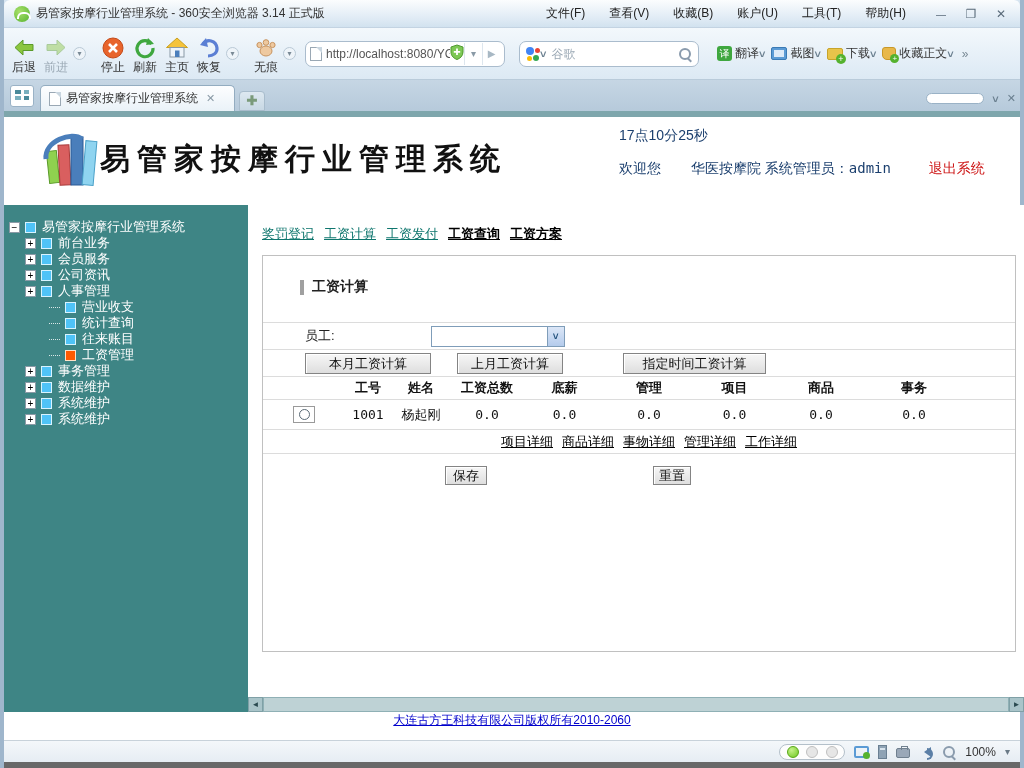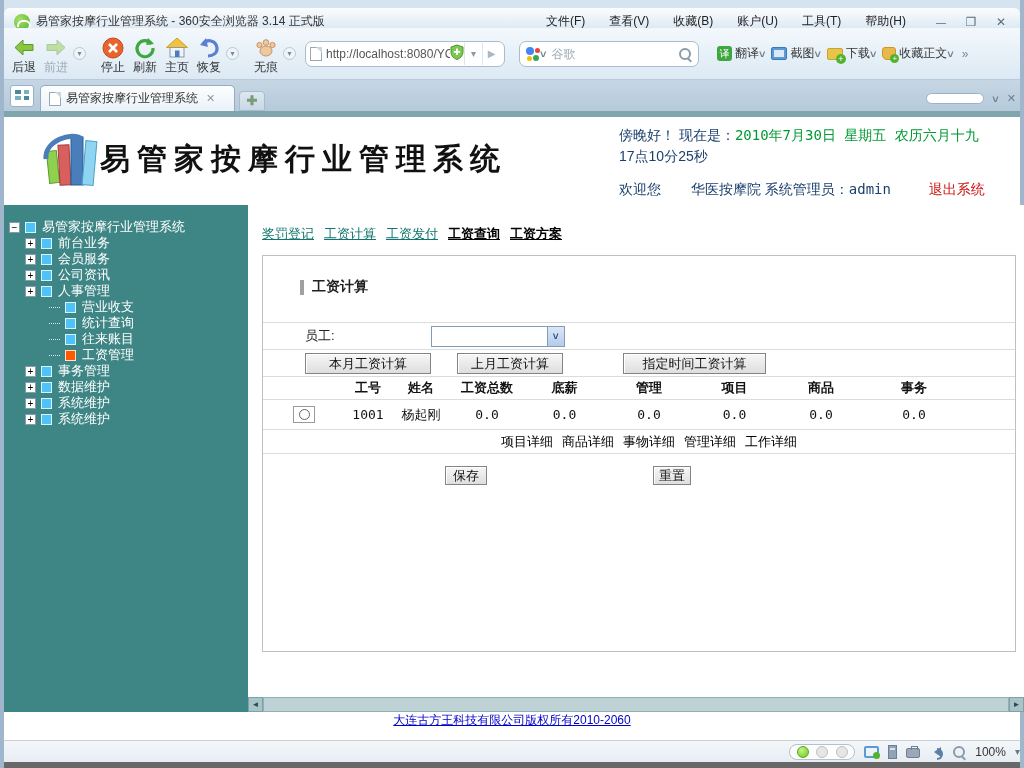--- a/index.html
+++ b/index.html
@@ -1,20 +1,20 @@
 <!DOCTYPE html>
 <html><head>
 <meta charset="utf-8">
 <style>
   * { margin:0; padding:0; box-sizing:border-box; }
   html,body { width:1024px; height:768px; overflow:hidden; font-family:"Liberation Sans", sans-serif; background:#6b6b6b; }
   .window { position:absolute; inset:0; background:#d6e4f0; border-left:4px solid #9fb6cc; border-right:4px solid #9fb6cc; }
 
   
-  .titlebar { position:absolute; left:0; right:0; top:8px; height:28px;
+  .titlebar { position:absolute; left:0; right:0; top:0; height:28px;
     background:linear-gradient(#fbfdfe,#e3edf6 60%,#d2e2ef); border-bottom:1px solid #c3d3e2;
     display:flex; align-items:center; padding:0 6px; border-radius:6px 6px 0 0; }
   .app-icon { width:16px; height:16px; border-radius:50%; background:radial-gradient(circle at 35% 35%, #a8e06a, #55b22e); position:relative; margin:0 6px 0 4px; flex:none;}
   .app-icon::after { content:""; position:absolute; left:3px; top:6px; width:10px; height:5px; border:2px solid #fff; border-bottom:none; border-radius:6px 6px 0 0; }
   .wtitle { font-size:12px; color:#333; }
   .menus { margin-left:auto; display:flex; gap:4px; }
   .menuitem { font-size:12px; color:#222; padding:3px 10px; cursor:default; }
   .winbtns { display:flex; gap:8px; margin-left:14px; margin-right:2px; }
   .winbtn { width:22px; height:18px; color:#5a6b7a; font-size:12px; text-align:center; line-height:18px; }
   .winbtn.min::before{content:"—"; font-size:10px;}
@@ -139,38 +139,38 @@
 
   .trow { font-size:13px; color:#111; }
   .trow > div { text-align:center; flex:none; }
   .c0{width:82px;} .c1{width:46px;} .c2{width:60px;} .c3{width:72px;} .c4{width:83px;} .c5{width:86px;} .c6{width:85px;} .c7{width:88px;} .c8{width:98px;}
   .row-thead { height:23px; font-weight:bold; }
   .row-tdata { height:30px; }
   .radiobox { width:22px; height:17px; border:1px solid #9a9a9a; background:#fff; margin:0 auto; display:flex; align-items:center; justify-content:center; }
   .radio { width:11px; height:11px; border:1px solid #5a6a76; border-radius:50%; background:#fff; }
   .row-links { height:24px; font-size:13px; }
   .dlinks { display:flex; gap:9px; margin-left:238px; }
-  .dlink { color:#000; }
+  .dlink { color:#000; text-decoration:underline; }
 
   .actions { margin-top:12px; display:flex; }
   .savebtn { width:42px; height:19px; line-height:17px; margin-left:182px; }
   .resetbtn { width:38px; height:19px; line-height:17px; margin-left:166px; }
 
   
   .hscroll { position:absolute; left:244px; top:697px; width:776px; height:15px; background:#93b4ba; display:flex; }
   .sarrow { width:15px; height:15px; background:#a9c4c9; border:1px solid #7fa0a6; color:#274; font-size:8px; line-height:13px; text-align:center; flex:none;}
   .sarrow.left::before{content:"◄"; color:#2a4a50;}
   .sarrow.right::before{content:"►"; color:#2a4a50;}
   .sthumb { flex:1; background:#bed2d5; border:1px solid #8fb0b5; }
 
   .footer { position:absolute; left:0; right:0; top:712px; height:28px; background:#fff; text-align:center; font-size:12px; line-height:14px; padding-top:1px;}
   .flink { color:#0000cc; text-decoration:underline; display:block; }
 
   .statusbar { position:absolute; left:0; right:0; top:740px; height:22px; background:linear-gradient(#f4f7fa,#e6edf3); border-top:1px solid #c8d2da; display:flex; align-items:center; }
-  .s-right { margin-left:auto; display:flex; align-items:center; gap:9px; }
+  .s-right { margin-left:auto; display:flex; align-items:center; gap:9px; padding-right:10px; }
   .traffic { width:66px; height:16px; background:#fdfdfd; border:1px solid #b4c0ca; border-radius:9px; display:flex; align-items:center; justify-content:space-around; padding:0 3px;}
   .light { width:12px; height:12px; border-radius:50%; background:#e6e6e6; border:1px solid #c0c0c0; }
   .light.on { background:radial-gradient(circle at 35% 30%, #c6f28a, #6fc822); border-color:#58a816; }
   .sic { display:inline-block; }
   .ic-screen { width:15px; height:12px; border:2px solid #5b9bd5; border-radius:2px; position:relative;}
   .ic-screen::after{content:""; position:absolute; right:-3px; bottom:-3px; width:7px; height:7px; background:#55b22e; border-radius:50%;}
   .ic-pc { width:9px; height:14px; background:#8fa3b5; border:1px solid #6a7f92; position:relative;}
   .ic-pc::after{content:""; position:absolute; left:1px; top:2px; width:5px; height:2px; background:#d8e4ee;}
   .ic-case { width:14px; height:10px; background:#9aa8b8; border:1px solid #70808f; border-radius:2px; position:relative; margin-top:3px;}
   .ic-case::before{content:""; position:absolute; left:4px; top:-3px; width:5px; height:3px; border:1px solid #70808f; border-bottom:none;}
@@ -347,24 +347,20 @@
       <svg width="58" height="60" viewBox="0 0 58 60">
         <rect x="6" y="22" width="10" height="32" fill="#8fd14f" stroke="#5a9a2a" transform="rotate(-6 11 38)"></rect>
         <rect x="17" y="16" width="11" height="40" fill="#d95f5f" stroke="#a83a3a" transform="rotate(-3 22 36)"></rect>
         <rect x="29" y="8" width="12" height="48" fill="#4a7ebb" stroke="#2a5a96"></rect>
         <rect x="42" y="12" width="11" height="44" fill="#8fd4f0" stroke="#4aa0c8" transform="rotate(5 47 34)"></rect>
         <path d="M4 30 C2 12, 30 2, 40 10" fill="none" stroke="#4a7ebb" stroke-width="5"></path>
       </svg>
     </span>
     <div class="systitle">易管家按摩行业管理系统</div>
     <div class="headinfo">
-      <div>
-        <span>傍晚好！</span>
-        <span>现在是：</span><span class="green mono">2010年7月30日  星期五  农历六月十九</span>
-      </div>
       <div class="mono" style="font-family:inherit">17点10分25秒</div>
       <div class="welcome-line">
         <span>欢迎您</span>
         <span class="org">华医按摩院</span>
         <span>系统管理员：</span><span class="mono">admin</span>
         <span class="logout">退出系统</span>
       </div>
     </div>
   </div>
 

